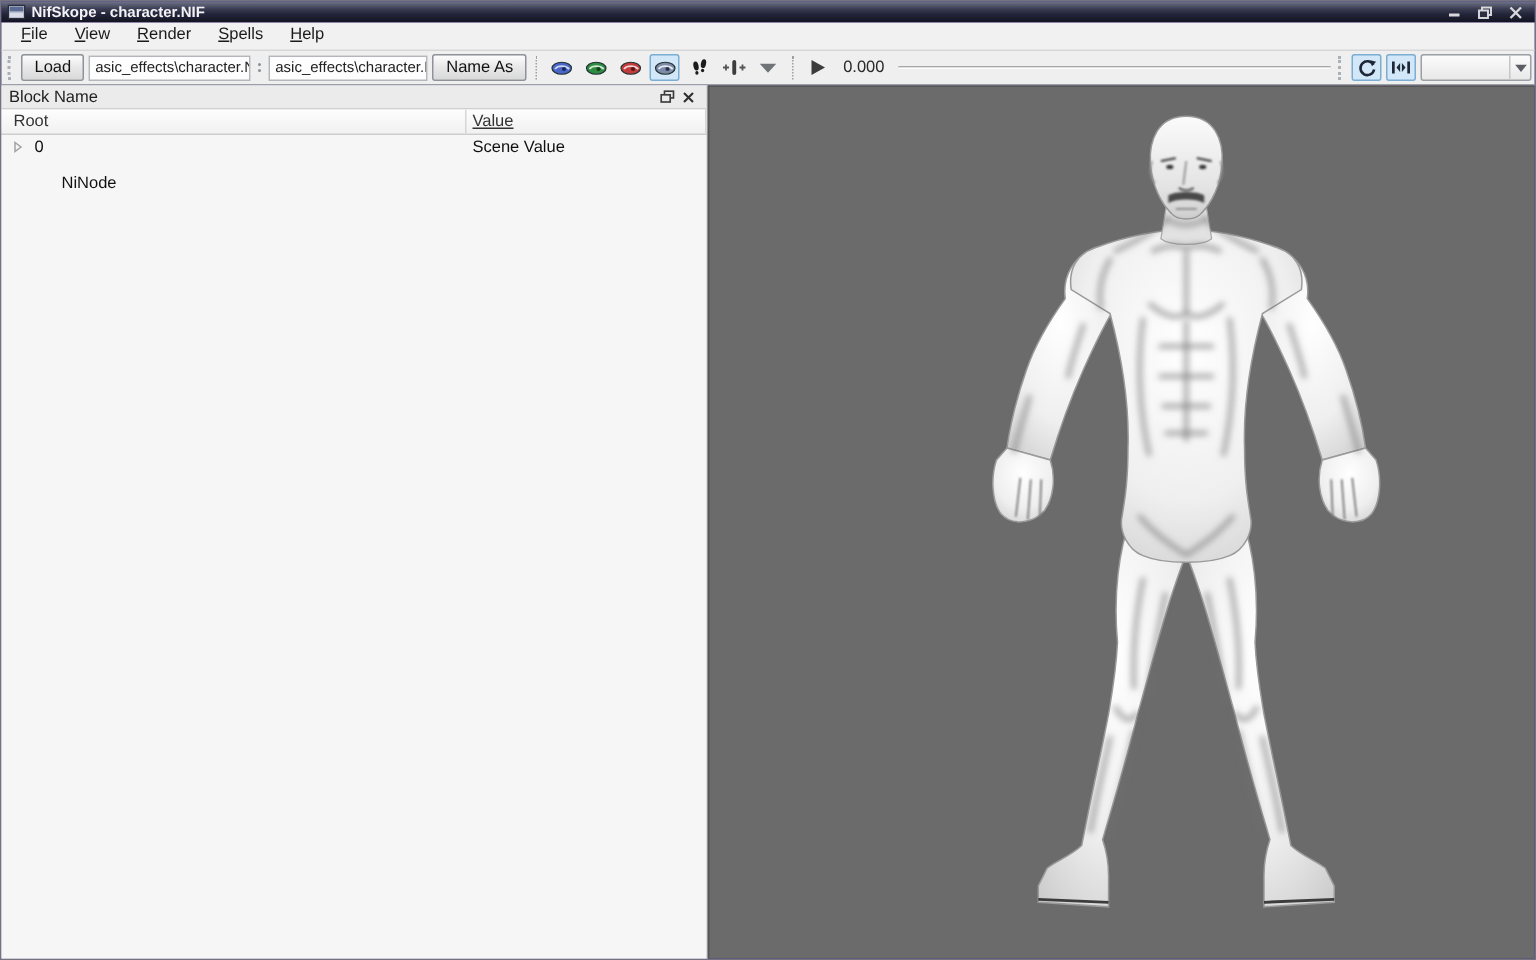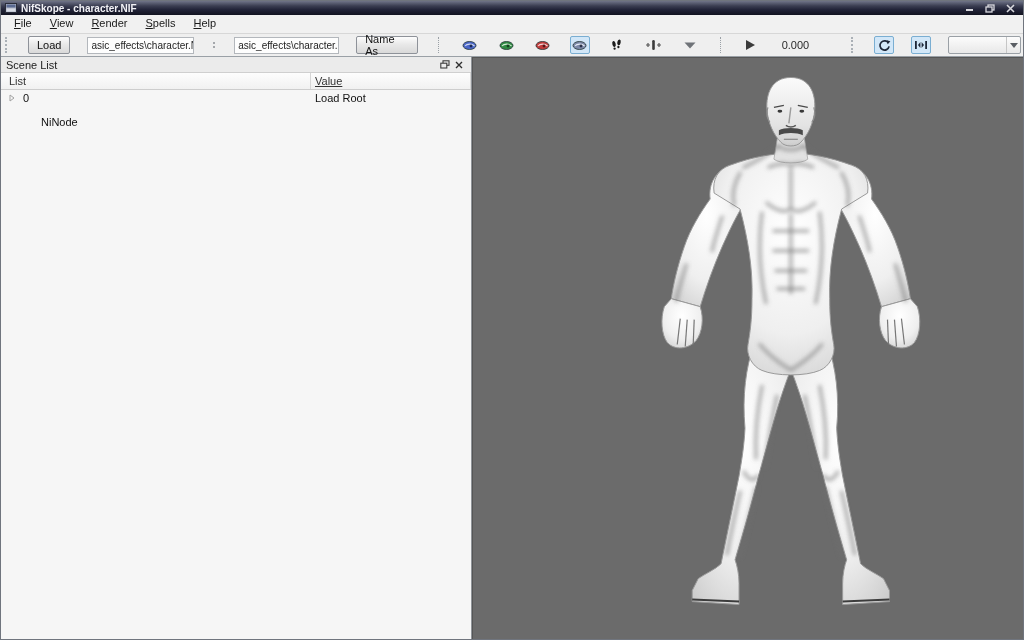--- a/index.html
+++ b/index.html
@@ -19,21 +19,21 @@
   .winbtn svg { display:block; }
 
   
   .menubar { height:19px; flex:0 0 19px; display:flex; background:#f1f1f1;
     border-bottom:1px solid #d7d7d7; padding-left:4px; }
   .menu-item { padding:2px 9px; cursor:default; }
   .menu-item u { text-decoration:underline; }
 
   
   .toolbar { height:23px; flex:0 0 23px; display:flex; align-items:center; background:#efefef;
-    border-bottom:1px solid #9aa0a6; padding:0 2px; gap:17px; }
+    border-bottom:1px solid #9aa0a6; padding:0 2px; gap:3px; }
   .tb-handle { width:4px; height:16px; border-left:2px dotted #aab0b6; margin:0 2px; }
   .tb-sep { width:1px; height:16px; border-left:1px dotted #9aa0a6; margin:0 3px; }
   .btn { height:18px; padding:0 8px; font-size:11px; color:#111;
     background:linear-gradient(#fdfdfd,#e9e9e9 45%,#d9d9d9); border:1px solid #8e9299; border-radius:2px;
     display:flex; align-items:center; }
   .field { height:17px; background:#fdfdfd; border:1px solid #b3b7bc; font-size:10px; color:#222;
     padding:0 3px; display:flex; align-items:center; white-space:nowrap; overflow:hidden; }
   .mini-split { width:6px; height:14px; display:flex; flex-direction:column; justify-content:center; align-items:center; gap:2px; }
   .mini-split i { width:2px; height:2px; background:#8b8f94; border-radius:50%; }
   .iconbtn { width:20px; height:18px; display:flex; align-items:center; justify-content:center; border:1px solid transparent; border-radius:2px; }
@@ -207,51 +207,51 @@
             <polygon points="0,0 8,0 4,5" fill="#5a5e64"></polygon>
           </svg>
       </span>
     </span>
   </div>
 
   <div class="main">
 
     <div class="dock">
       <div class="dock-titlebar">
-        <span class="dt">Scene List</span>
+        <span class="dt">Block Name</span>
         <span class="dock-btn">
           <svg width="10" height="9" viewBox="0 0 10 9">
             <rect x="3" y="0.8" width="6" height="4.5" fill="none" stroke="#3c3c3c" stroke-width="1.1"></rect>
             <rect x="0.8" y="3.2" width="6" height="4.8" fill="#ebebeb" stroke="#3c3c3c" stroke-width="1.1"></rect>
           </svg>
         </span>
         <span class="dock-btn">
           <svg width="8" height="8" viewBox="0 0 8 8">
             <path d="M1,1 L7,7 M7,1 L1,7" stroke="#2e2e2e" stroke-width="1.4"></path>
           </svg>
         </span>
       </div>
 
       <div class="tree-header">
-        <span class="th-name">List</span>
+        <span class="th-name">Root</span>
         <span class="th-value">Value</span>
       </div>
 
       <div class="tree-body">
         <div class="tree-row">
           <span class="tr-name">
             <span class="tr-expander">
               <svg width="6" height="8" viewBox="0 0 6 8">
                   <polygon points="1,1 5,4 1,7" fill="none" stroke="#a2a2a2" stroke-width="1"></polygon>
                 </svg>
             </span>
             <span class="tr-index">0</span>
             <span class="tr-label">NiNode</span>
           </span>
-          <span class="tr-value">Load Root</span>
+          <span class="tr-value">Scene Value</span>
         </div>
       </div>
     </div>
 
     <div class="viewport">
       <svg class="model" viewBox="0 0 552 584" preserveAspectRatio="xMidYMid slice">
         <defs>
           <radialGradient id="bodyGrad" cx="50%" cy="35%" r="85%">
             <stop offset="0%" stop-color="#ffffff"></stop>
             <stop offset="55%" stop-color="#efefef"></stop>

